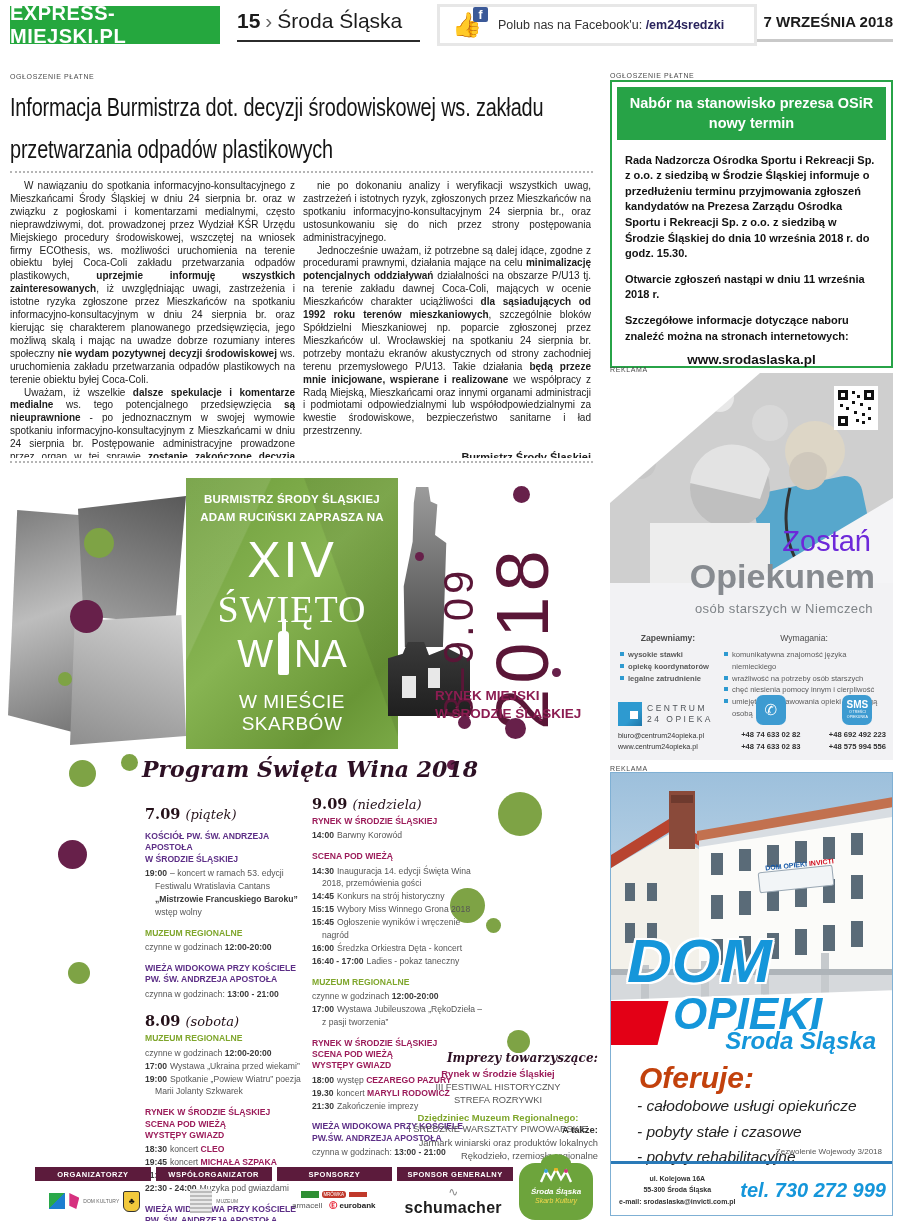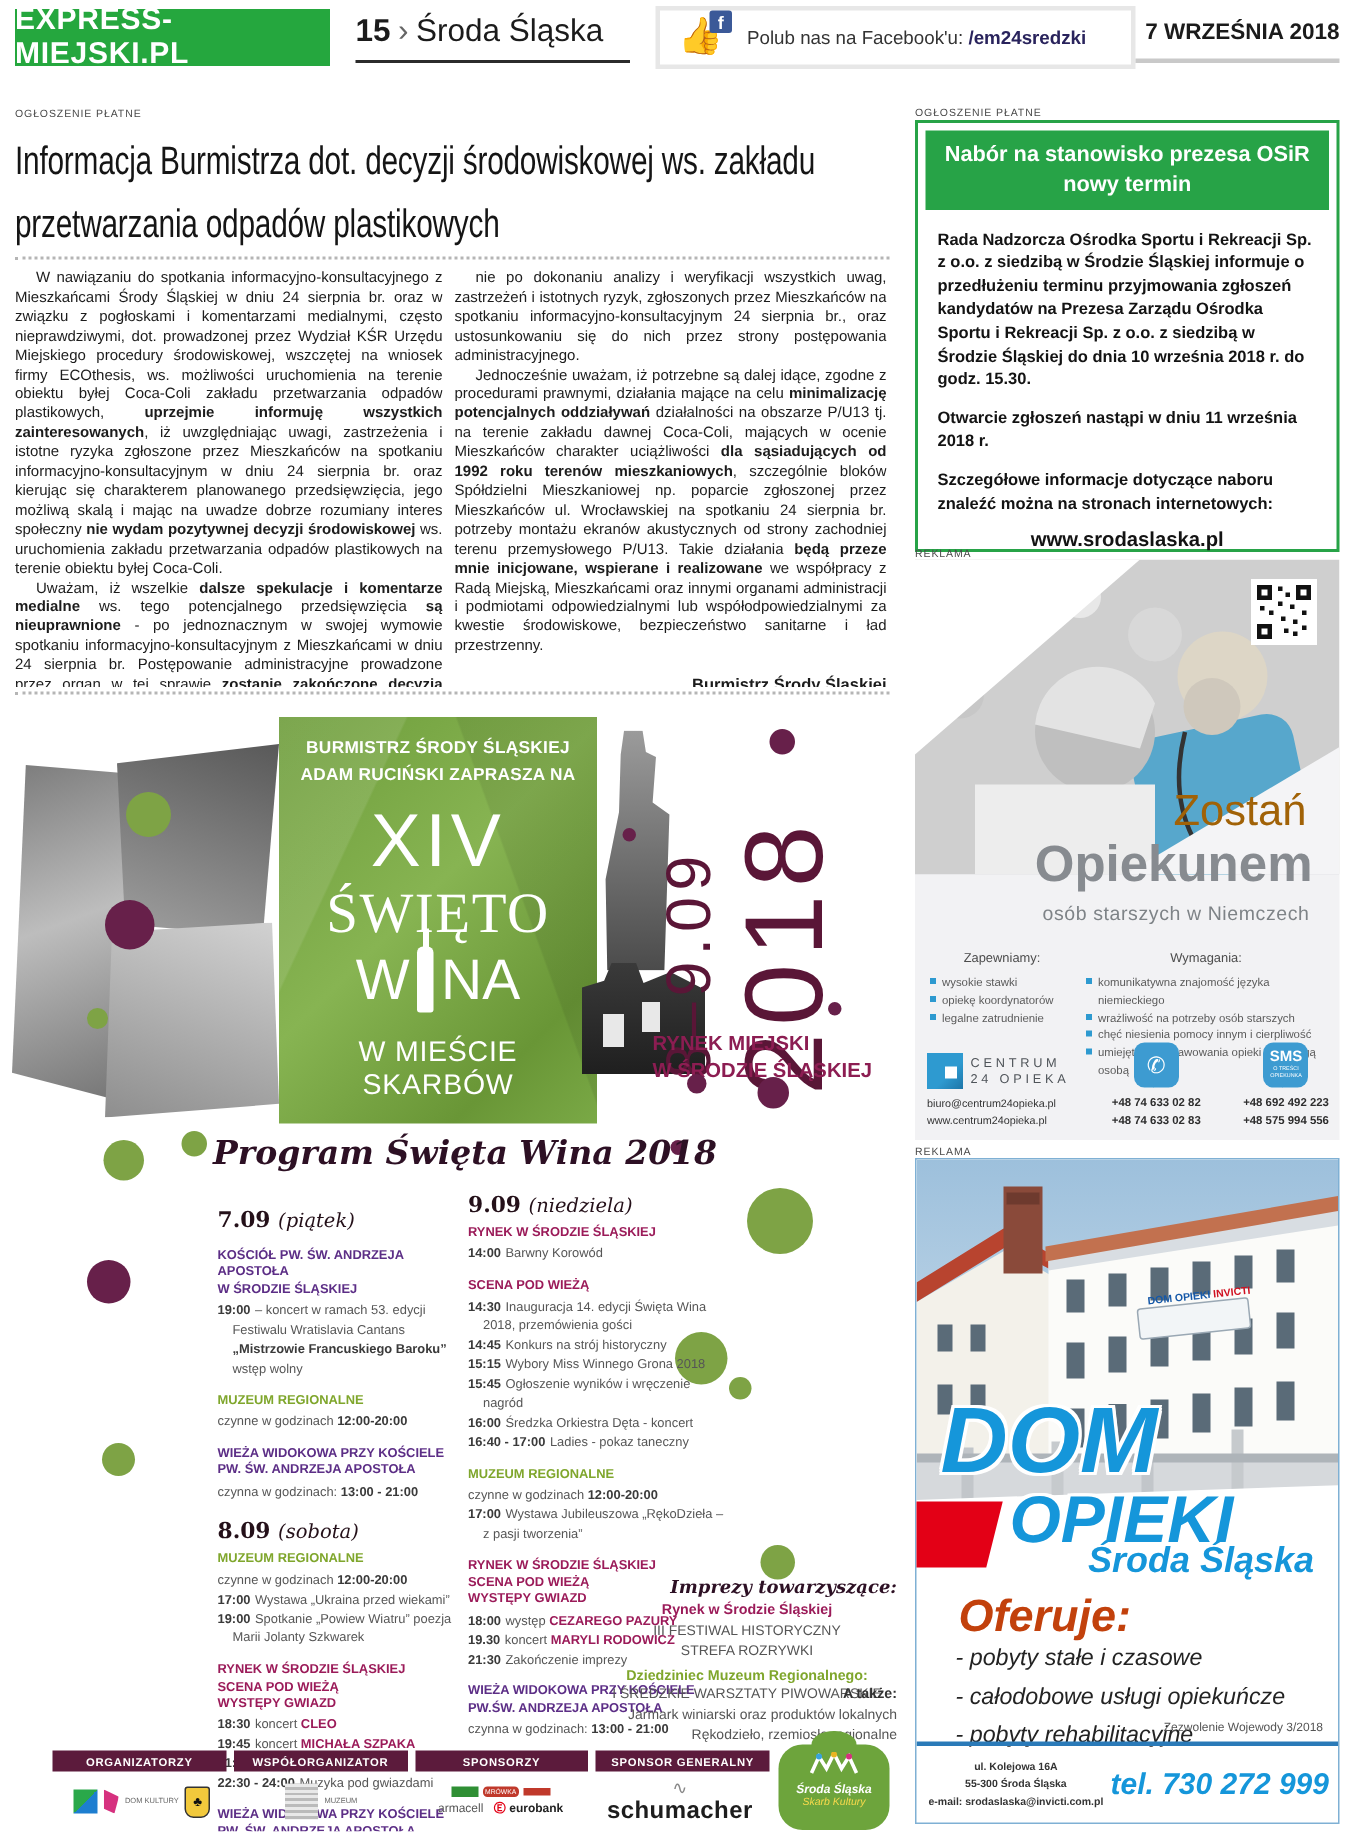--- a/index.html
+++ b/index.html
@@ -39,21 +39,21 @@
   .osir{left:610px;top:80px;width:283px;height:288px;border:2px solid #27a347;background:#fff;box-sizing:border-box;}
   .osir-h{background:#27a347;color:#fff;text-align:center;font-weight:bold;font-size:14.5px;
           line-height:1.4;padding:6px 4px;margin:5px;}
   .osir-b{padding:8px 13px 0;font-size:11px;line-height:1.42;font-weight:bold;color:#131313;}
   .osir-b p{margin:0 0 10px;}
   .osir-url{text-align:center;font-size:13.5px;font-weight:bold;margin:6px 0 0;}
   .osir-oraz{text-align:center;font-size:10.5px;font-weight:bold;margin:3px 0;}
 
   
   .opiekun{left:610px;top:373px;width:283px;height:387px;background:#f2f2f4;overflow:hidden;}
-  .op-z1{position:absolute;right:22px;top:152px;font-size:29px;color:#a16207;}
+  .op-z1{position:absolute;right:22px;top:152px;font-size:29px;color:#6d28d9;}
   .op-z2{position:absolute;right:18px;top:184px;font-size:34px;font-weight:bold;color:#878b90;}
   .op-z3{position:absolute;right:20px;top:228px;font-size:13px;color:#7e8387;letter-spacing:.4px;}
   .op-cols{position:absolute;left:10px;top:260px;width:264px;display:flex;gap:8px;}
   .op-col-h{text-align:center;font-size:8.6px;color:#4c4c4c;margin-bottom:6px;}
   .oitem{font-size:7.6px;color:#5b5b5b;line-height:1.55;display:flex;gap:4px;align-items:baseline;}
   .sq{width:4px;height:4px;background:#2e9ad0;flex:none;position:relative;top:-1px;}
   .op-contact{position:absolute;left:8px;bottom:7px;width:268px;display:flex;justify-content:space-between;align-items:flex-end;}
   .c24{display:flex;gap:5px;align-items:center;}
   .c24sq{width:24px;height:24px;background:linear-gradient(135deg,#2e9ad0 60%,#1e76a8);position:relative;}
   .c24sq::after{content:"";position:absolute;right:4px;top:9px;width:8px;height:8px;background:#fff;}
@@ -239,21 +239,21 @@
         <rect x="258" y="34" width="3" height="3" fill="#111"></rect>
           <rect x="246" y="46" width="3" height="3" fill="#111"></rect>
         <rect x="252" y="48" width="3" height="3" fill="#111"></rect>
           <rect x="258" y="44" width="3" height="3" fill="#111"></rect>
       </g>
     </svg>
     <div class="op-z1">Zostań</div>
     <div class="op-z2">Opiekunem</div>
     <div class="op-z3">osób starszych w Niemczech</div>
     <div class="op-cols">
-      <div style="width:96px;">
+      <div style="width:96px;font-weight:bold;">
         <div class="op-col-h">Zapewniamy:</div>
         <div>
 
         <div class="oitem">
               <span class="sq"></span>
               <span>wysokie stawki</span>
             </div>
             <div class="oitem">
               <span class="sq"></span>
               <span>opiekę koordynatorów</span>
@@ -379,22 +379,22 @@
       <span>DOM OPIEKI</span> <span style="color:#d01020;">INVICTI</span>
     </div>
     <div class="dom-band"></div>
     <div class="dom-red"></div>
     <div class="dom-d1 outline">DOM</div>
     <div class="dom-d2 outline">OPIEKI</div>
     <div class="dom-city">Środa Śląska</div>
     <div class="dom-of">Oferuje:</div>
     <div class="dom-items">
 
-    <div><span>- pobyty stałe i czasowe</span></div>
-        <div><span>- całodobowe usługi opiekuńcze</span></div>
+    <div><span>- całodobowe usługi opiekuńcze</span></div>
+        <div><span>- pobyty stałe i czasowe</span></div>
         <div><span>- pobyty rehabilitacyjne</span></div>
       </div>
     <div class="dom-permit">Zezwolenie Wojewody 3/2018</div>
     <div class="dom-div"></div>
     <div class="dom-foot">
       <div class="dom-addr">
         <div>ul. Kolejowa 16A</div>
           <div>55-300 Środa Śląska</div>
         <div>e-mail: srodaslaska@invicti.com.pl</div>
       </div>

